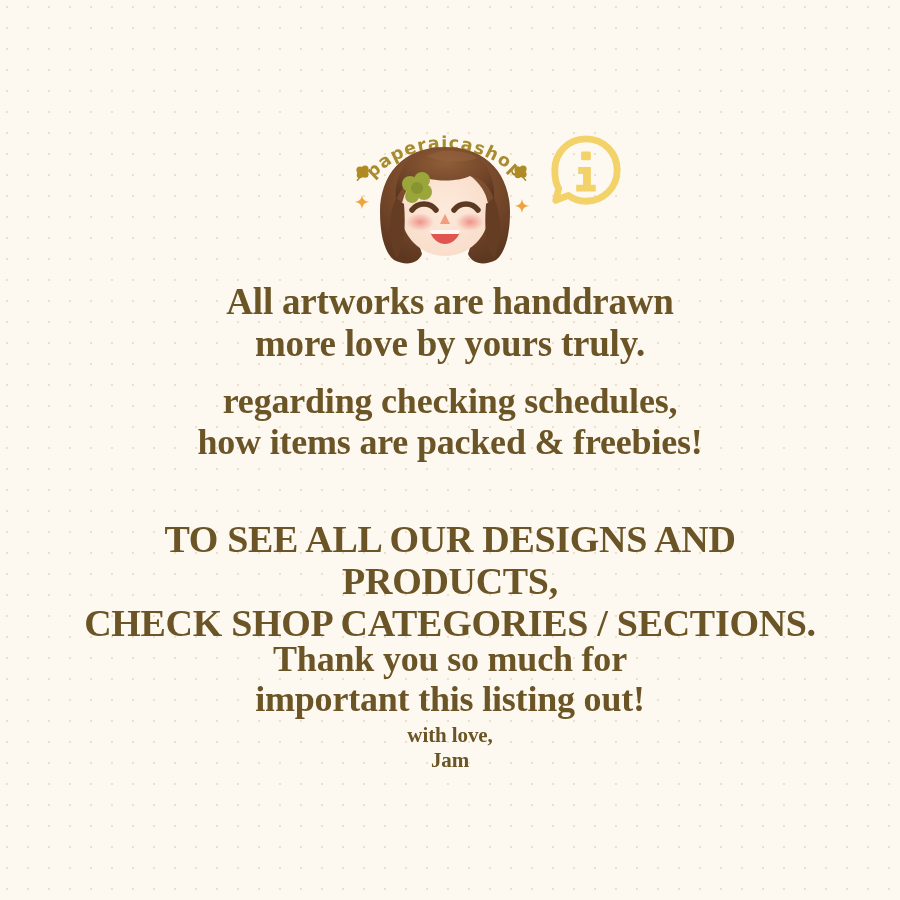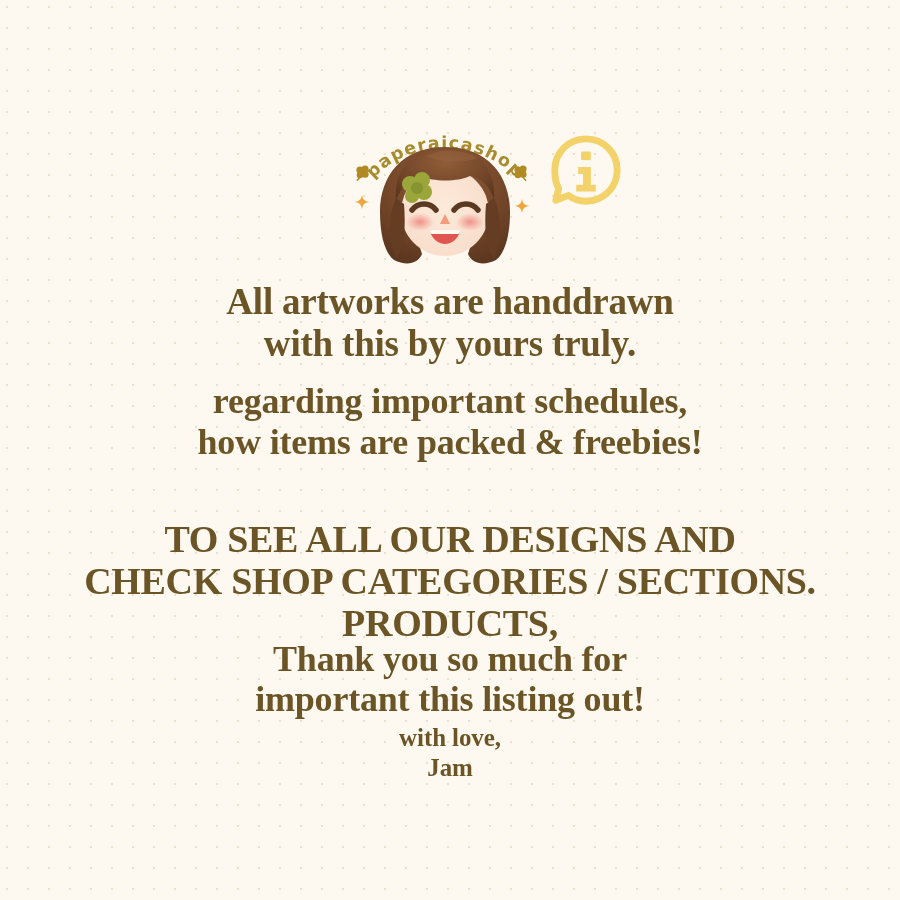--- a/index.html
+++ b/index.html
@@ -120,21 +120,21 @@
 
   .block-d {
     top: 639px;
     font-size: 36px;
     line-height: 1.12;
     letter-spacing: -0.2px;
   }
 
   .block-e {
     top: 723px;
-    font-size: 25px;
+    font-size: 21px;
     line-height: 1.18;
     letter-spacing: -0.1px;
   }
 
   .line { display: block; white-space: nowrap; }
 </style>
 </head>
 <body>
 
 <div id="card">
@@ -240,32 +240,32 @@
       <path d="M41 7 C 59 7 73 21 73 39 C 73 57 59 71 41 71
                C 34 71 28 69 23 65 L 10 70 L 13 58
                C 10 53 9 46 9 39 C 9 21 23 7 41 7 Z" fill="none" stroke="#f2d269" stroke-width="7" stroke-linejoin="round" stroke-linecap="round"></path>
       <rect x="36" y="20" width="10" height="9" rx="1.5" fill="#f2d269"></rect>
       <path d="M33 36 L 46 36 L 46 54 L 51 54 L 51 61 L 31 61 L 31 54 L 38 54 L 38 43 L 33 43 Z" fill="#f2d269"></path>
     </svg>
   </div>
 
   <div class="copy block-a">
     <span class="line">All artworks are handdrawn</span>
-    <span class="line">with this by yours truly.</span>
+    <span class="line">more love by yours truly.</span>
   </div>
 
   <div class="copy block-b">
-    <span class="line">regarding important schedules,</span>
+    <span class="line">regarding checking schedules,</span>
     <span class="line">how items are packed &amp; freebies!</span>
   </div>
 
   <div class="copy block-c">
     <span class="line">TO SEE ALL OUR DESIGNS AND</span>
+    <span class="line">PRODUCTS,</span>
     <span class="line">CHECK SHOP CATEGORIES / SECTIONS.</span>
-    <span class="line">PRODUCTS,</span>
   </div>
 
   <div class="copy block-d">
     <span class="line">Thank you so much for</span>
     <span class="line">important this listing out!</span>
   </div>
 
   <div class="copy block-e">
     <span class="line">with love,</span>
     <span class="line">Jam</span>

